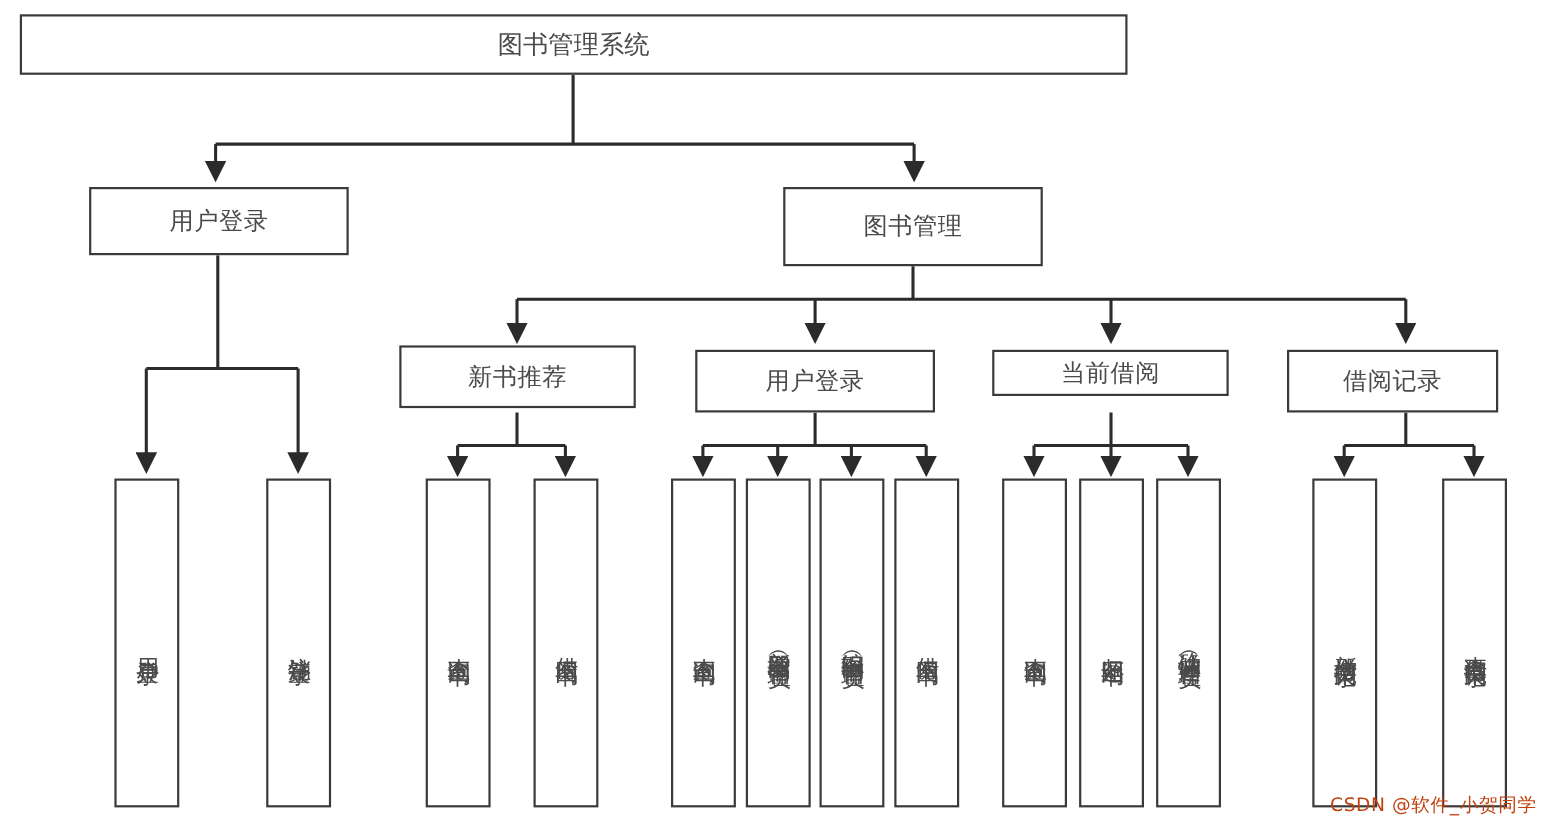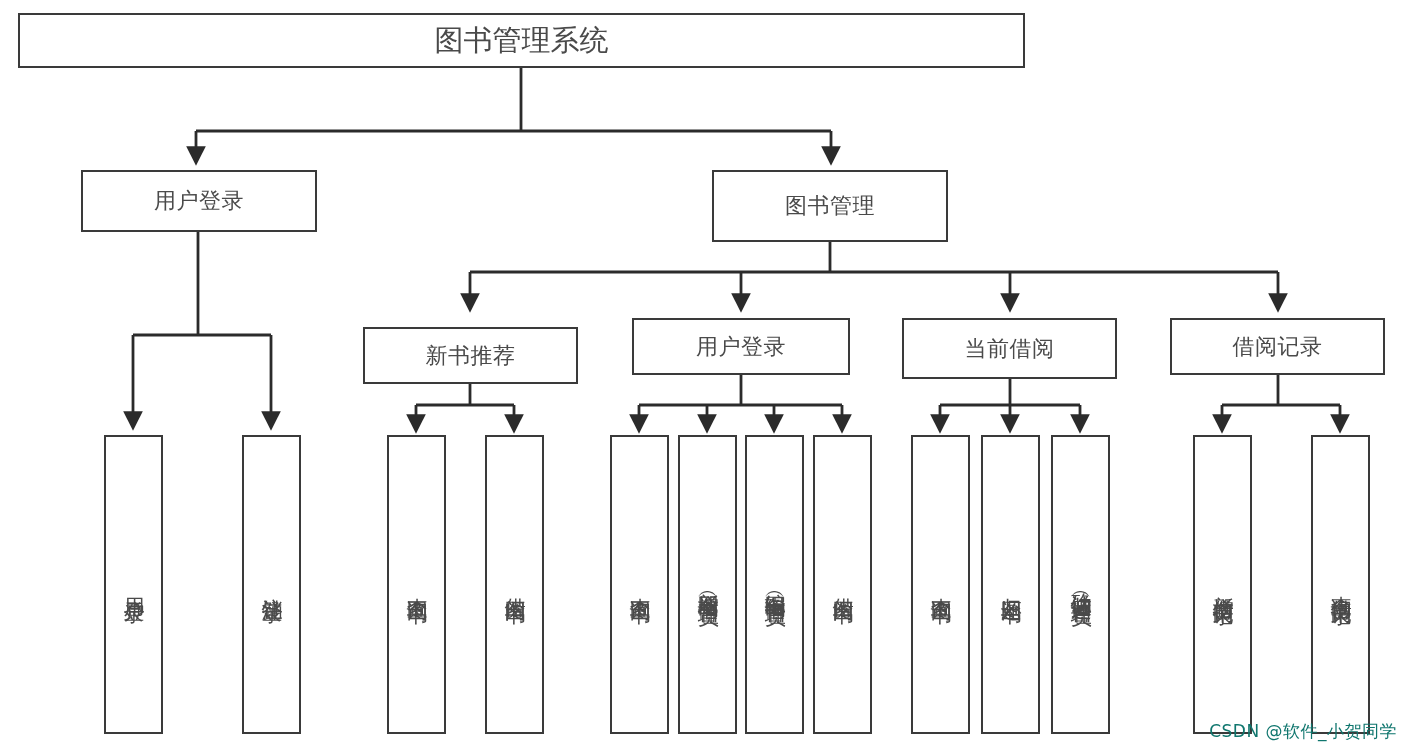--- a/index.html
+++ b/index.html
@@ -31,21 +31,21 @@
     display: flex;
     align-items: center;
     justify-content: center;
     color: #4a4a4a;
   }
   .node.h {
     font-size: 22px;
     letter-spacing: 0.5px;
   }
   .node.root {
-    font-size: 29px;
+    font-size: 23px;
   }
   .node.leaf {
     align-items: center;
     justify-content: center;
     padding: 6px 0;
   }
   .node.leaf .vtext {
     writing-mode: vertical-rl;
     text-orientation: upright;
     font-size: 21px;
@@ -53,21 +53,21 @@
     letter-spacing: 2px;
     color: #4a4a4a;
     white-space: nowrap;
     text-align: center;
   }
   .watermark {
     position: absolute;
     right: 8px;
     bottom: 4px;
     font-size: 17px;
-    color: #0f766e;
+    color: #c2410c;
     letter-spacing: 0.5px;
     white-space: nowrap;
   }
 </style>
 </head>
 <body>
 
 <div id="canvas">
 
   <svg class="edges" viewBox="0 0 1405 747">
@@ -124,30 +124,30 @@
     <span>图书管理系统</span>
   </div>
 
   <div class="node h" style="left:81px; top:170px; width:236px; height:62px;">
     <span>用户登录</span>
   </div>
   <div class="node h" style="left:712px; top:170px; width:236px; height:72px;">
     <span>图书管理</span>
   </div>
 
-  <div class="node h" style="left:363px; top:327px; width:215px; height:57px;">
+  <div class="node h" style="left:363px; top:314px; width:215px; height:57px;">
     <span>新书推荐</span>
   </div>
   <div class="node h" style="left:632px; top:318px; width:218px; height:57px;">
     <span>用户登录</span>
   </div>
-  <div class="node h" style="left:902px; top:318px; width:215px; height:61px;">
+  <div class="node h" style="left:902px; top:318px; width:215px; height:42px;">
     <span>当前借阅</span>
   </div>
-  <div class="node h" style="left:1170px; top:318px; width:215px; height:57px;">
+  <div class="node h" style="left:1170px; top:318px; width:192px; height:57px;">
     <span>借阅记录</span>
   </div>
 
   <div class="node leaf" style="left:104px; top:435px; width:59px; height:299px;">
     <span class="vtext">用户登录</span>
   </div>
   <div class="node leaf" style="left:242px; top:435px; width:59px; height:299px;">
     <span class="vtext">注销登录</span>
   </div>
 

